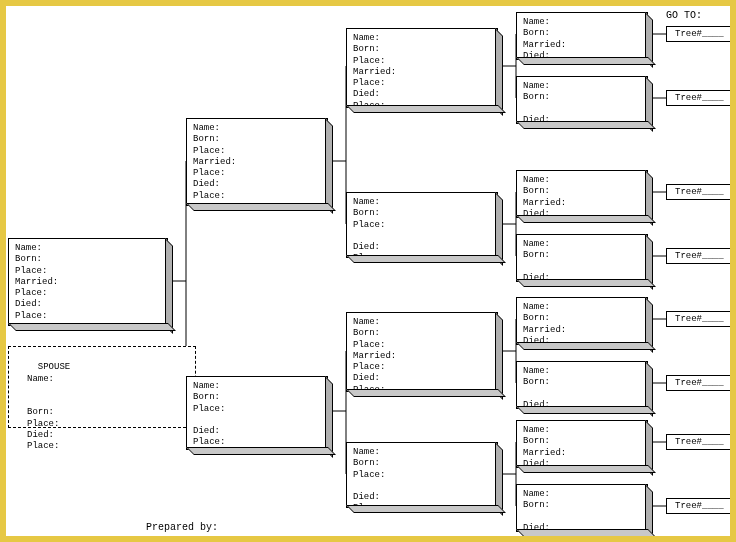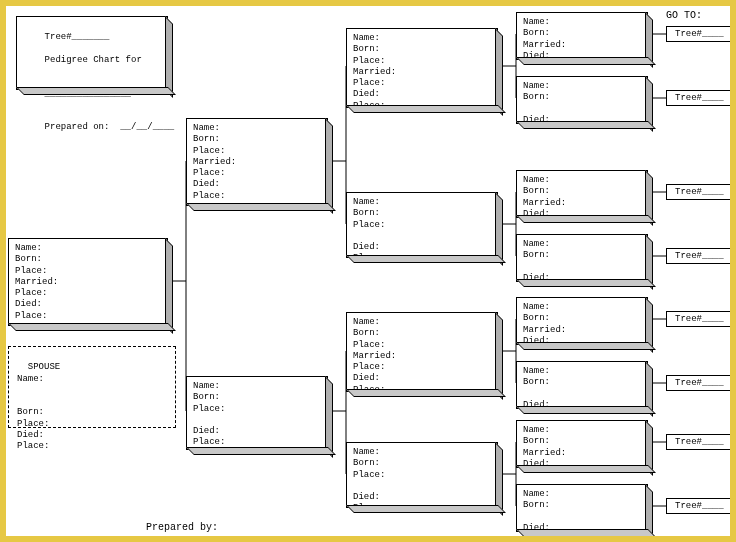--- a/index.html
+++ b/index.html
@@ -48,21 +48,21 @@
     transform-origin: top left;
   }
   .box-inner {
     padding: 4px 6px;
     line-height: 1.25;
     white-space: pre;
   }
   .spouse {
     position: absolute;
     border: 1px dashed #000;
-    padding: 4px 8px;
+    padding: 4px 18px;
     line-height: 1.25;
     white-space: pre;
     background: #fff;
   }
   .label {
     position: absolute;
     font-size: 10px;
     white-space: pre;
   }
   .treetag {
@@ -97,28 +97,20 @@
     <path d="M640 92 H660"></path>
     <path d="M640 186 H660"></path>
     <path d="M640 250 H660"></path>
     <path d="M640 313 H660"></path>
     <path d="M640 377 H660"></path>
     <path d="M640 436 H660"></path>
     <path d="M640 500 H660"></path>
   </g>
 </svg>
 
-<div class="box" style="left:10px; top:10px; width:150px; height:72px;">
-  <div class="box-inner">
-    <span>Tree#_______</span><br>
-    <span>Pedigree Chart for</span><br><br>
-    <span>________________</span><br><br>
-    <span>Prepared on:  __/__/____</span>
-  </div>
-</div>
 
 <div class="label" style="left:660px; top:4px;">GO TO:</div>
 
 <div class="box" style="left:2px; top:232px; width:158px; height:86px;">
   <div class="box-inner">Name:
 Born:
 Place:
 Married:
 Place:
 Died:

